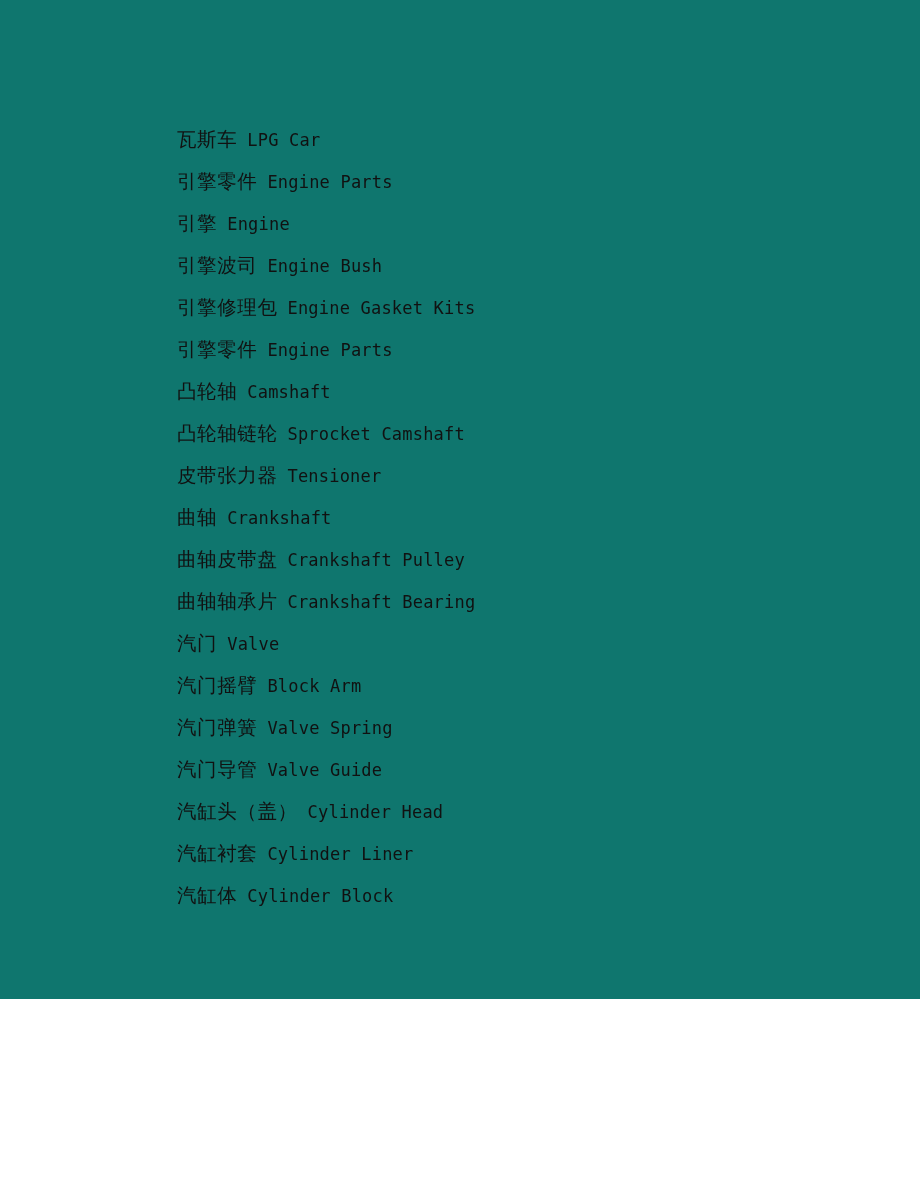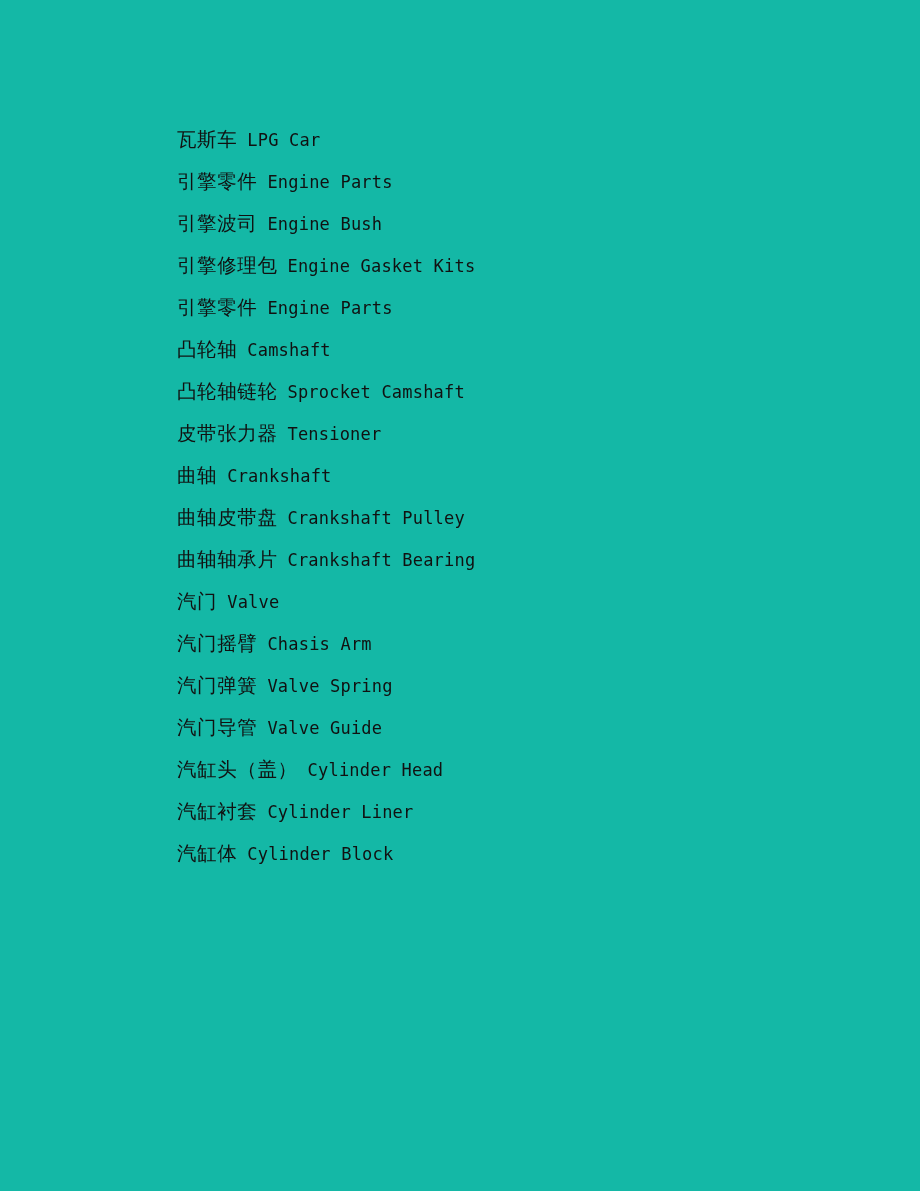--- a/index.html
+++ b/index.html
@@ -16,22 +16,22 @@
     font-family: "Liberation Serif", "DejaVu Serif", serif;
     color: #000000;
     -webkit-font-smoothing: antialiased;
   }
 
   #page {
     position: absolute;
     left: 0;
     top: 0;
     width: 920px;
-    height: 1191px;
-    background: #14b8a6;
+    height: 999px;
+    background: #0f766e;
   }
 
   #glossary-list {
     position: absolute;
     left: 177px;
     top: 119px;
     width: 700px;
     margin: 0;
     padding: 0;
     list-style: none;
@@ -66,30 +66,31 @@
     vertical-align: baseline;
   }
 </style>
 </head>
 <body>
 
 <div id="page">
   <ul id="glossary-list">
       <li class="glossary-line"><span class="term-zh">瓦斯车</span><span class="term-gap"></span><span class="term-en">LPG Car</span></li>
       <li class="glossary-line"><span class="term-zh">引擎零件</span><span class="term-gap"></span><span class="term-en">Engine Parts</span></li>
+      <li class="glossary-line"><span class="term-zh">引擎</span><span class="term-gap"></span><span class="term-en">Engine</span></li>
       <li class="glossary-line"><span class="term-zh">引擎波司</span><span class="term-gap"></span><span class="term-en">Engine Bush</span></li>
       <li class="glossary-line"><span class="term-zh">引擎修理包</span><span class="term-gap"></span><span class="term-en">Engine Gasket Kits</span></li>
       <li class="glossary-line"><span class="term-zh">引擎零件</span><span class="term-gap"></span><span class="term-en">Engine Parts</span></li>
       <li class="glossary-line"><span class="term-zh">凸轮轴</span><span class="term-gap"></span><span class="term-en">Camshaft</span></li>
       <li class="glossary-line"><span class="term-zh">凸轮轴链轮</span><span class="term-gap"></span><span class="term-en">Sprocket Camshaft</span></li>
       <li class="glossary-line"><span class="term-zh">皮带张力器</span><span class="term-gap"></span><span class="term-en">Tensioner</span></li>
       <li class="glossary-line"><span class="term-zh">曲轴</span><span class="term-gap"></span><span class="term-en">Crankshaft</span></li>
       <li class="glossary-line"><span class="term-zh">曲轴皮带盘</span><span class="term-gap"></span><span class="term-en">Crankshaft Pulley</span></li>
       <li class="glossary-line"><span class="term-zh">曲轴轴承片</span><span class="term-gap"></span><span class="term-en">Crankshaft Bearing</span></li>
       <li class="glossary-line"><span class="term-zh">汽门</span><span class="term-gap"></span><span class="term-en">Valve</span></li>
-      <li class="glossary-line"><span class="term-zh">汽门摇臂</span><span class="term-gap"></span><span class="term-en">Chasis Arm</span></li>
+      <li class="glossary-line"><span class="term-zh">汽门摇臂</span><span class="term-gap"></span><span class="term-en">Block Arm</span></li>
       <li class="glossary-line"><span class="term-zh">汽门弹簧</span><span class="term-gap"></span><span class="term-en">Valve Spring</span></li>
       <li class="glossary-line"><span class="term-zh">汽门导管</span><span class="term-gap"></span><span class="term-en">Valve Guide</span></li>
       <li class="glossary-line"><span class="term-zh">汽缸头（盖）</span><span class="term-gap"></span><span class="term-en">Cylinder Head</span></li>
       <li class="glossary-line"><span class="term-zh">汽缸衬套</span><span class="term-gap"></span><span class="term-en">Cylinder Liner</span></li>
       <li class="glossary-line"><span class="term-zh">汽缸体</span><span class="term-gap"></span><span class="term-en">Cylinder Block</span></li>
     </ul>
 </div>
 
 </body></html>

